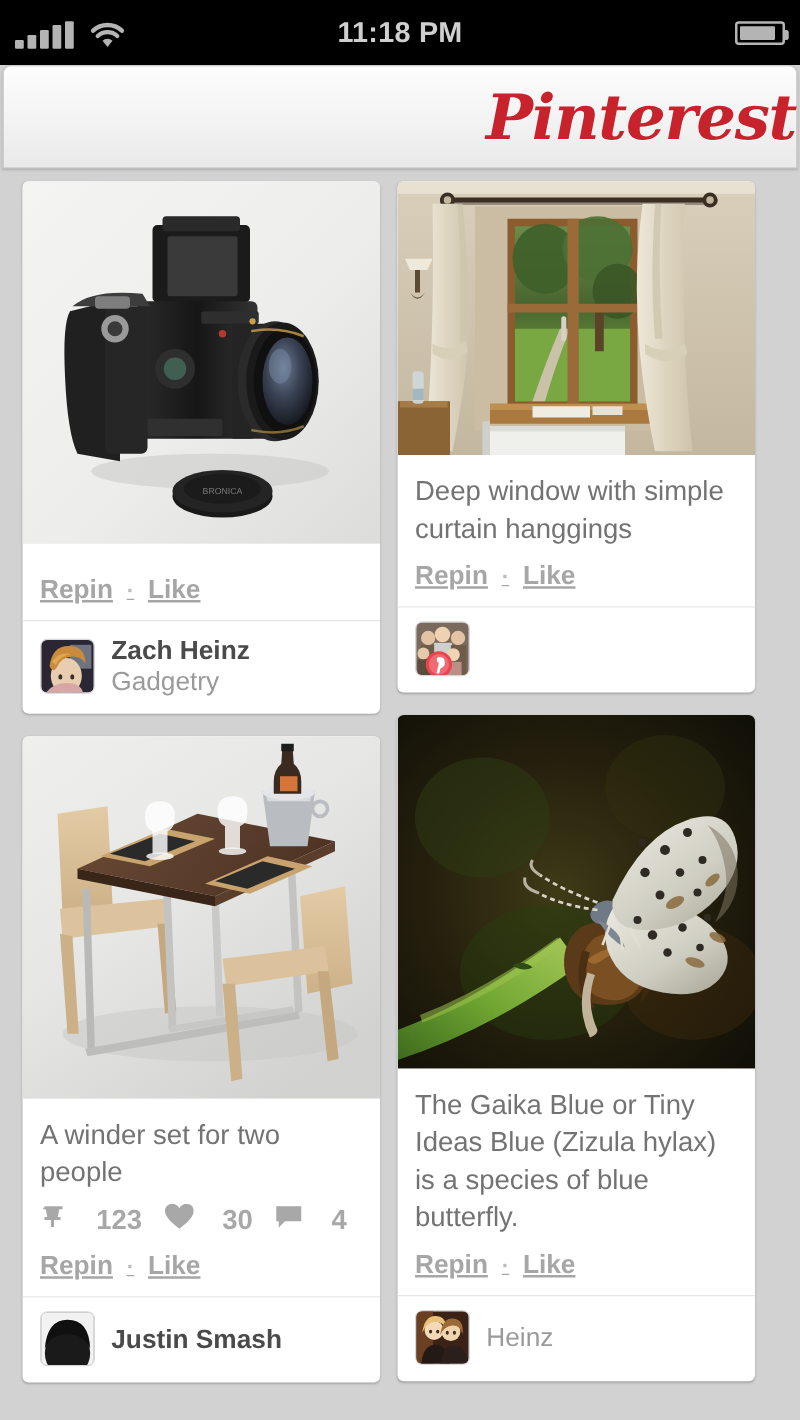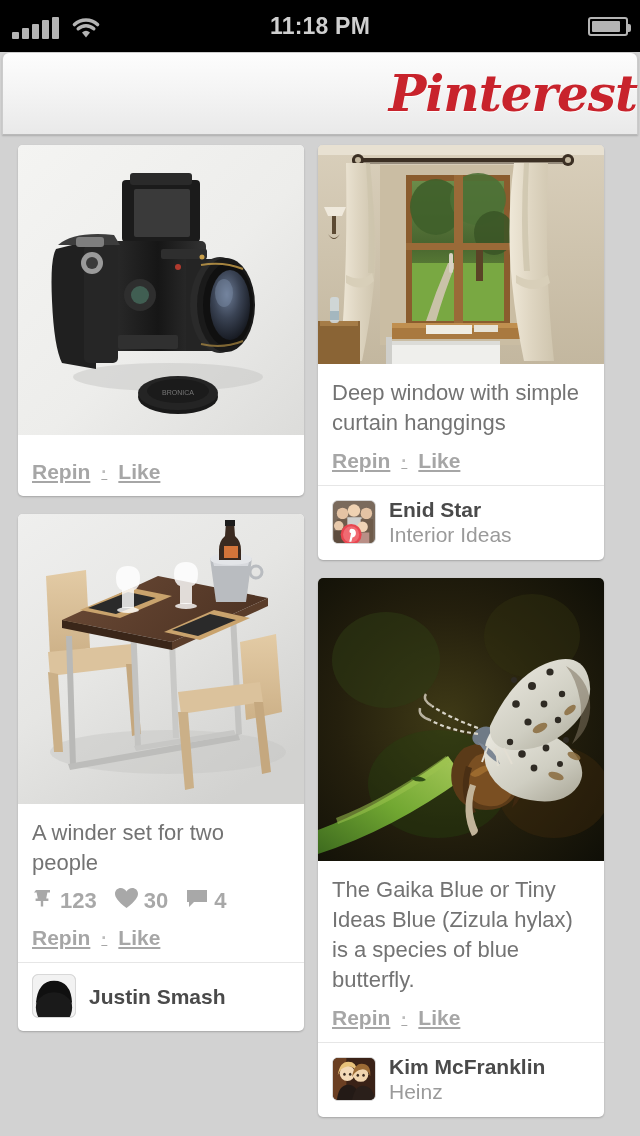--- a/index.html
+++ b/index.html
@@ -63,21 +63,21 @@
     box-shadow:0 1px 2px rgba(0,0,0,.22);
     overflow:hidden;
   }
   .card-photo { width:100%; display:block; position:relative; overflow:hidden; background:#eee; }
   .card-body { padding:14px 14px 12px 14px; }
   .card-desc {
     font-size:22px; line-height:30px; color:#737373;
     word-wrap:break-word;
   }
   .stats { display:flex; align-items:center; gap:18px; margin-top:9px; color:#a8a8a8; font-size:22px; font-weight:bold; }
-  .stat { display:flex; align-items:center; gap:6px; }
+  .stat { display:flex; align-items:center; gap:23px; }
   .actions { margin-top:11px; color:#a6a6a6; font-size:21px; font-weight:bold; display:flex; align-items:center; gap:11px;text-decoration:underline; }
   .actions .dot { font-weight:bold; font-size:18px; color:#bdbdbd; }
   .attrib {
     border-top:1px solid #e6e6e6; padding:11px 14px 13px 14px;
     display:flex; align-items:center; gap:13px;
   }
   .avatar {
     width:44px; height:44px; border-radius:6px; flex:none;
     border:1px solid #d8d8d8; background:#bbb; position:relative; overflow:hidden;
   }
@@ -182,20 +182,38 @@
             <rect x="100" y="190" width="60" height="14" rx="2" fill="#303030"></rect>
             <circle cx="122" cy="150" r="16" fill="#2e2e2e"></circle>
               <circle cx="122" cy="150" r="9" fill="#4c7f6b" opacity=".6"></circle>
           </svg>
         </div>
         <div class="card-body">
           <div class="actions">
             <span>Repin</span>
             <span class="dot">·</span>
             <span>Like</span>
+          </div>
+        </div>
+        <div class="attrib">
+          <div class="avatar">
+            <svg viewBox="0 0 44 44">
+              <rect width="44" height="44" fill="#2a2633"></rect>
+              <rect x="24" y="4" width="18" height="20" fill="#8d94a3" opacity=".7"></rect>
+              <ellipse cx="21" cy="30" rx="13" ry="15" fill="#e8cdb0"></ellipse>
+              <path d="M7 22 q2 -17 16 -17 q14 0 14 15 q-4 -7 -12 -6 q-9 1 -12 9 q-3 5 -6 -1z" fill="#c98c3e"></path>
+              <path d="M9 18 q7 -9 16 -6 q-9 1 -13 9z" fill="#e0a84f"></path>
+              <ellipse cx="16" cy="31" rx="1.7" ry="2.2" fill="#3a2e26"></ellipse>
+              <ellipse cx="26" cy="31" rx="1.7" ry="2.2" fill="#3a2e26"></ellipse>
+              <path d="M4 44 q6 -8 17 -8 q12 0 14 8z" fill="#d9a6a6"></path>
+            </svg>
+          </div>
+          <div class="attrib-text">
+            <div class="attrib-name">Zach Heinz</div>
+            <div class="attrib-board">Gadgetry</div>
           </div>
         </div>
       </div>
 
       <div class="card">
         <div class="card-photo" style="height:290px">
           <svg viewBox="0 0 286 290" preserveAspectRatio="none">
             <defs>
               <linearGradient id="tblBg" x1="0" y1="0" x2="0.7" y2="1">
                 <stop offset="0" stop-color="#efefee"></stop>
@@ -400,24 +418,20 @@
                 <rect x="29" y="19" width="13" height="26" fill="#6e5b4a"></rect>
               <circle cx="6" cy="26" r="5" fill="#e8c9ab"></circle>
                 <rect x="1" y="31" width="11" height="14" fill="#5d4c3e"></rect>
               <circle cx="31" cy="27" r="5.5" fill="#f0d4b6"></circle>
                 <rect x="25" y="33" width="13" height="12" fill="#b98f86"></rect>
               <circle cx="19" cy="35" r="11" fill="#e8454f"></circle>
               <circle cx="19" cy="35" r="8.5" fill="#f06a72"></circle>
               <path d="M19 29 q5 0 5 4.5 q0 4 -3.6 4.8 l-1.2 4.5 l-2.2 0 l2 -9.3 q-1.8 .3 -1.8 -1.8 q0 -2.7 1.8 -2.7z" fill="#fff"></path>
             </svg>
           </div>
-          <div class="attrib-text">
-            <div class="attrib-name">Enid Star</div>
-            <div class="attrib-board">Interior Ideas</div>
-          </div>
         </div>
       </div>
 
       <div class="card">
         <div class="card-photo" style="height:283px">
           <svg viewBox="0 0 286 283" preserveAspectRatio="none">
             <defs>
               <radialGradient id="bokeh" cx="0.45" cy="0.5" r="0.85">
                 <stop offset="0" stop-color="#3f3a16"></stop>
                   <stop offset="0.45" stop-color="#241f0d"></stop>
@@ -510,21 +524,20 @@
               <circle cx="29" cy="17" r="8" fill="#f0d4ae"></circle>
               <path d="M20 20 q2 -14 10 -14 q10 0 9 13 q-3 -8 -9 -7 q-7 1 -10 8z" fill="#9c6b35"></path>
               <path d="M20 44 q3 -15 11 -15 q11 0 13 15z" fill="#2a1f1a"></path>
               <ellipse cx="12" cy="17" rx="1.3" ry="1.6" fill="#3a2a20"></ellipse>
               <ellipse cx="18" cy="17" rx="1.3" ry="1.6" fill="#3a2a20"></ellipse>
               <ellipse cx="26" cy="18" rx="1.3" ry="1.6" fill="#3a2a20"></ellipse>
               <ellipse cx="32" cy="18" rx="1.3" ry="1.6" fill="#3a2a20"></ellipse>
             </svg>
           </div>
           <div class="attrib-text">
-            <div class="attrib-name">Kim McFranklin</div>
             <div class="attrib-board">Heinz</div>
           </div>
         </div>
       </div>
 
     </div>
   </div>
 </div>
 
 </body></html>

